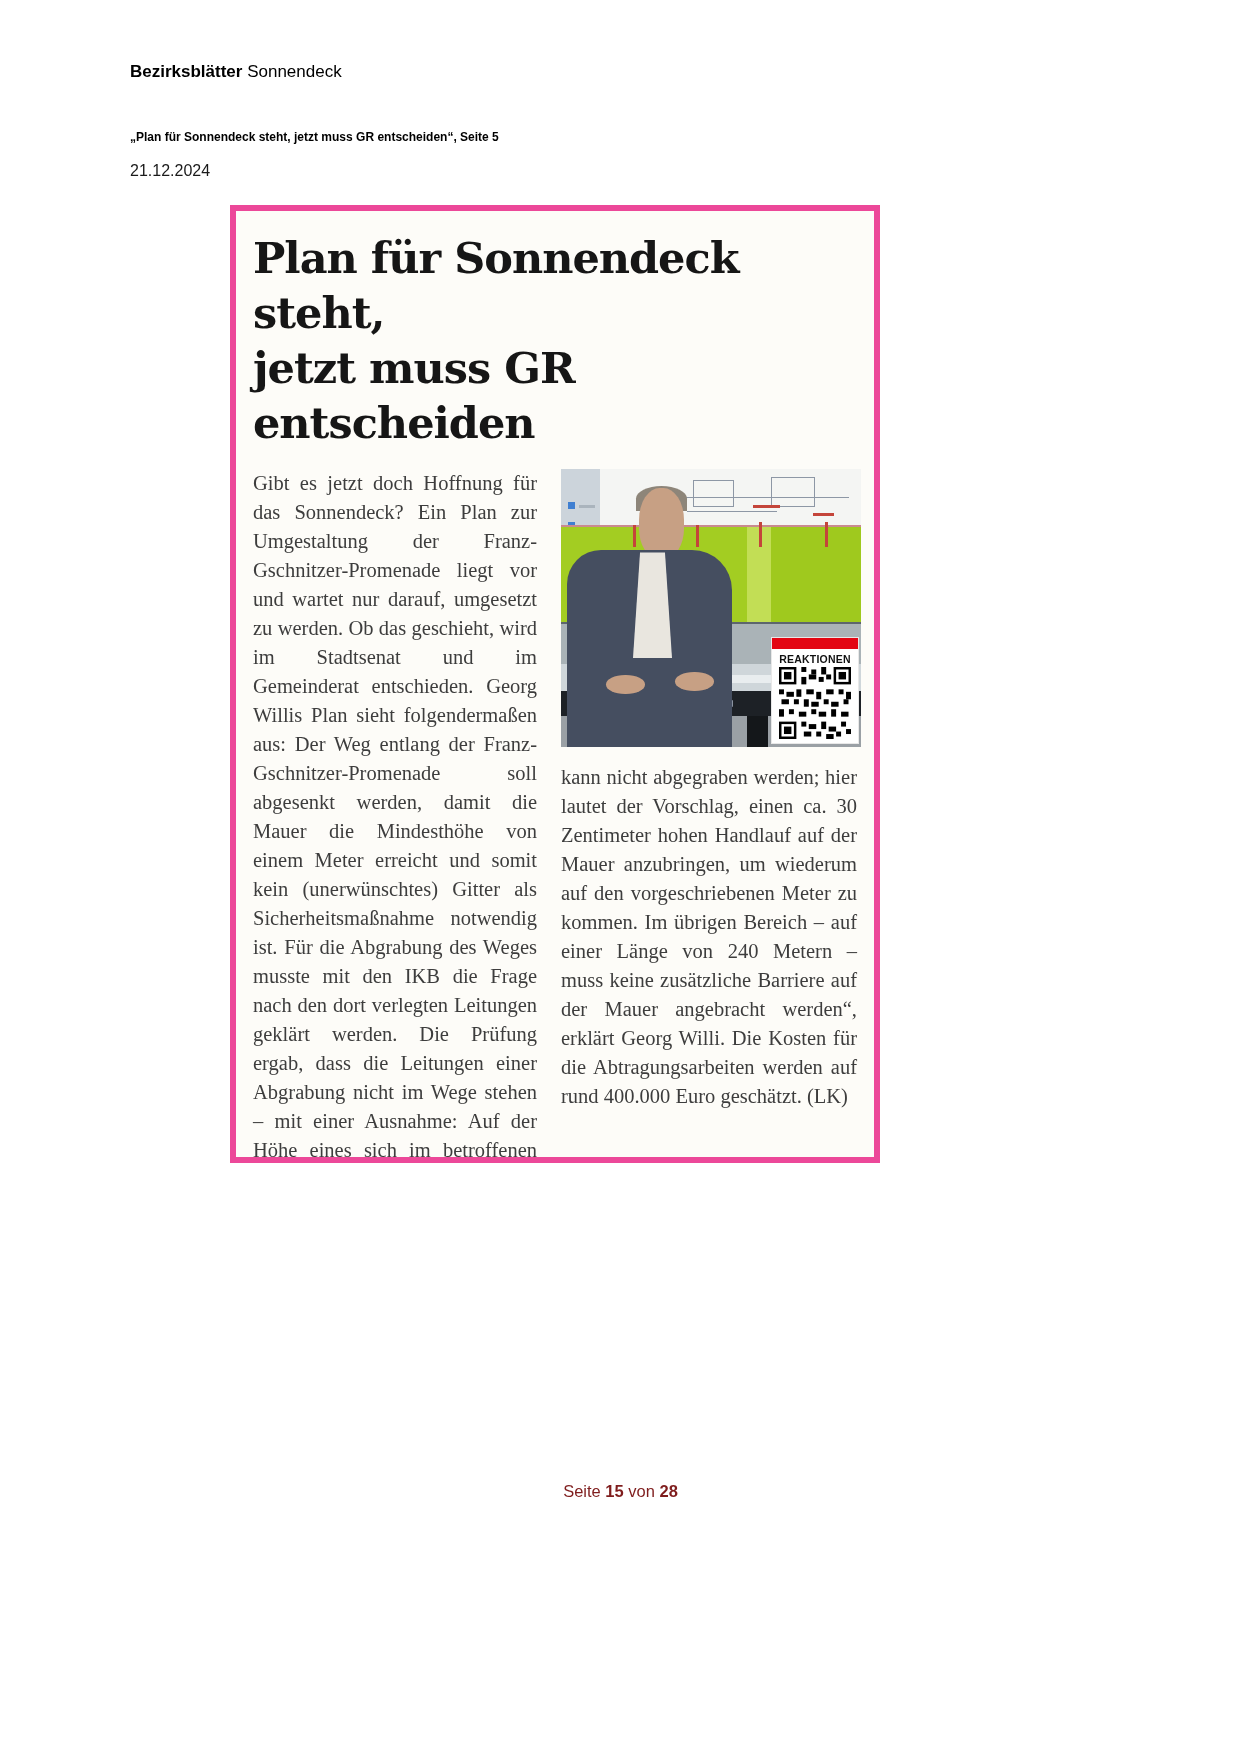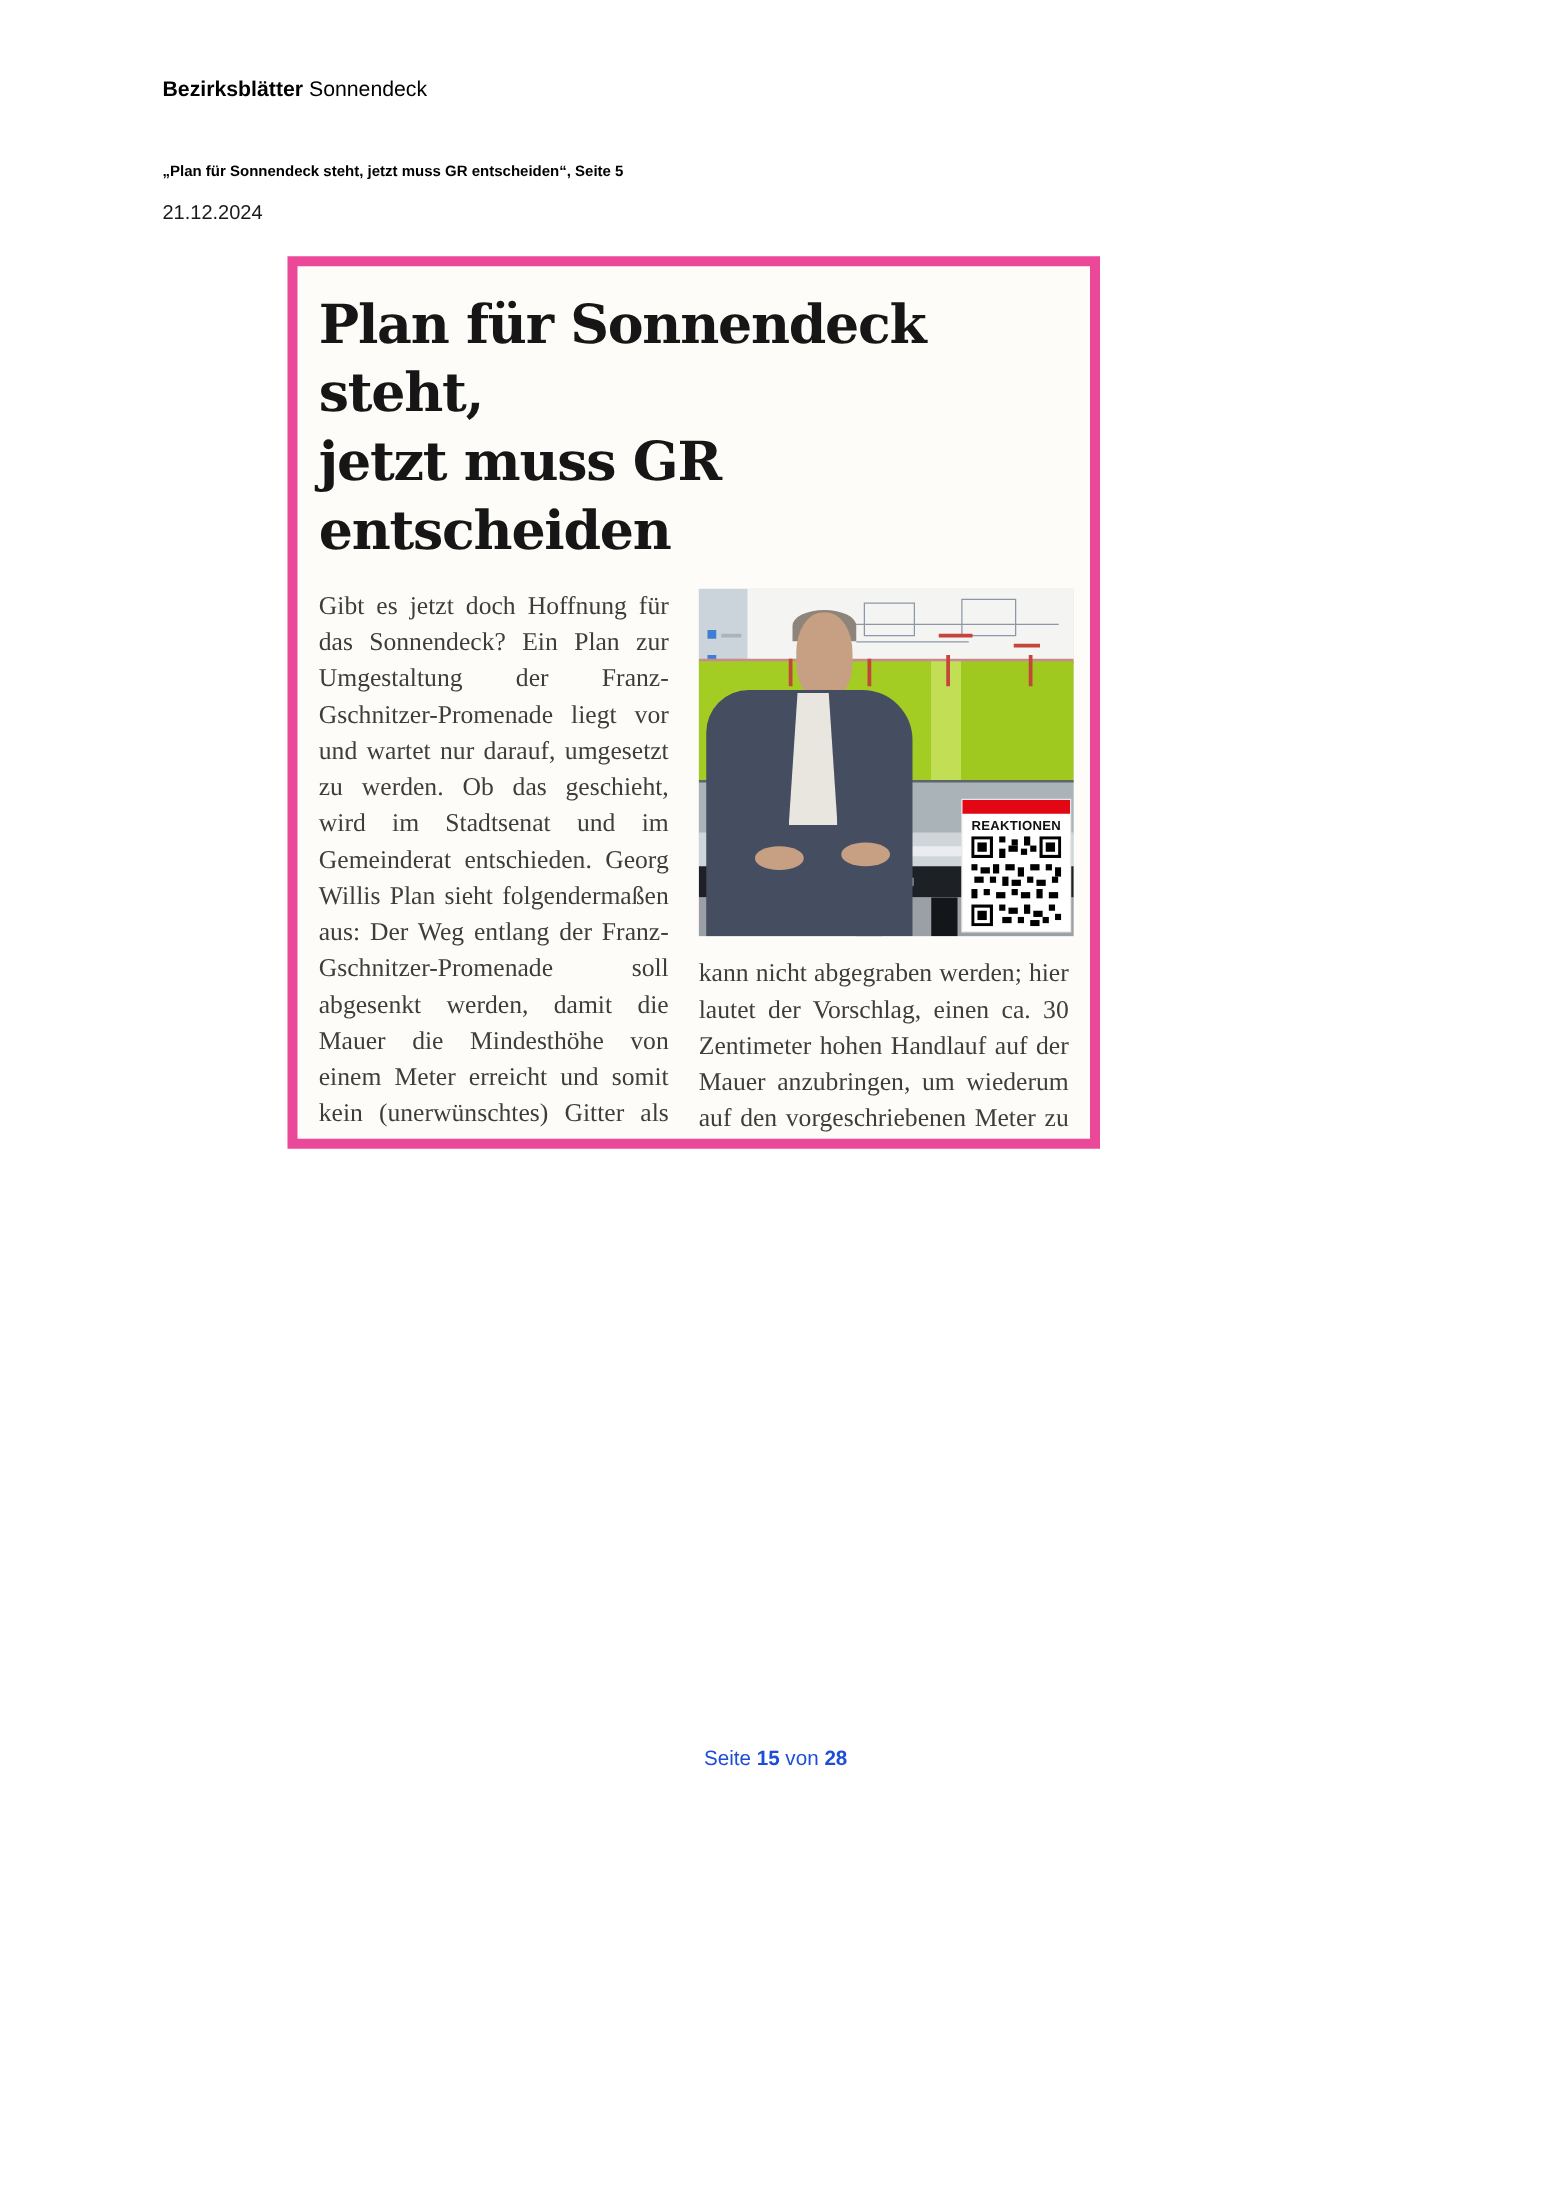--- a/index.html
+++ b/index.html
@@ -7,22 +7,22 @@
     width:1241px;height:1754px;background:#ffffff;position:relative;
     font-family:"Liberation Sans",sans-serif;color:#000;
   }
   .doc-header{position:absolute;left:130px;top:62px;font-size:17px;color:#000;}
   .doc-header .brand{font-weight:bold;}
   .doc-header .loc{font-weight:normal;}
   .doc-title{position:absolute;left:130px;top:130px;font-size:12px;font-weight:bold;color:#000;}
   .doc-date{position:absolute;left:130px;top:162px;font-size:16px;color:#1a1a1a;}
 
   .clip{
-    position:absolute;left:230px;top:205px;width:650px;height:714px;
-    background:#fdfcf8;border:8px solid #ec4899;box-sizing:border-box;
+    position:absolute;left:230px;top:205px;width:650px;height:958px;
+    background:#fdfcf8;border:6px solid #ec4899;box-sizing:border-box;
     padding:14px 17px 0 17px;overflow:hidden;
   }
   .headline{
     margin:6px 0 18px 0;
     font-family:"DejaVu Serif","Liberation Serif",serif;
     font-weight:bold;font-size:43px;line-height:55px;color:#161616;
     letter-spacing:-1px;
   }
   .columns{display:flex;gap:24px;}
   .col{width:296px;}
@@ -75,22 +75,22 @@
   .qr-label{font-size:10.5px;font-weight:bold;color:#111;text-align:center;
     padding:4px 0 2px 0;letter-spacing:0.2px;}
   .qr-svg{display:block;margin:0 auto 4px auto;}
 
   .caption{margin-top:9px;width:300px;
     font-size:19px;line-height:25px;font-weight:bold;color:#20294d;}
   .cap-credit{font-size:11.5px;font-weight:bold;color:#7d87a0;margin-left:6px;}
   .col .body-text.right{margin-top:16px;}
 
   .footer{
-    position:absolute;left:0;top:1398px;width:100%;
-    text-align:center;font-size:16.5px;color:#1d4ed8;
+    position:absolute;left:0;top:1482px;width:100%;
+    text-align:center;font-size:16.5px;color:#7f1d1d;
   }
   .footer b{font-weight:bold;}
 </style>
 </head>
 <body>
 
 <div>
 
   <div class="doc-header">
     <span class="brand">Bezirksblätter</span>

